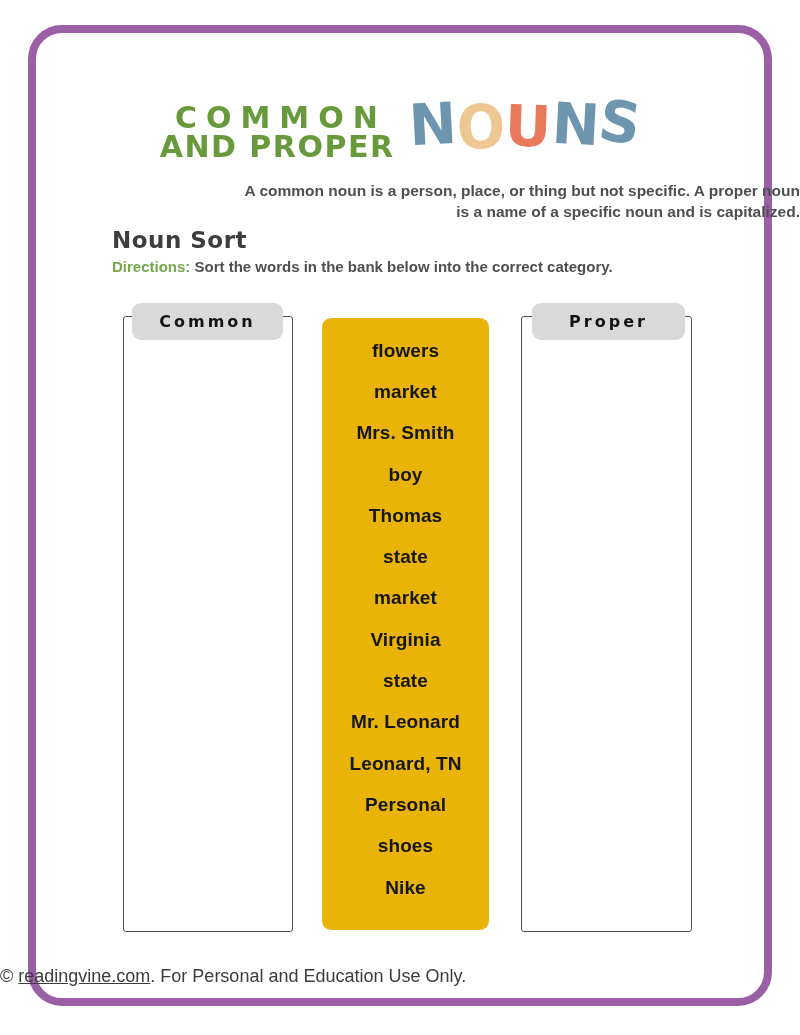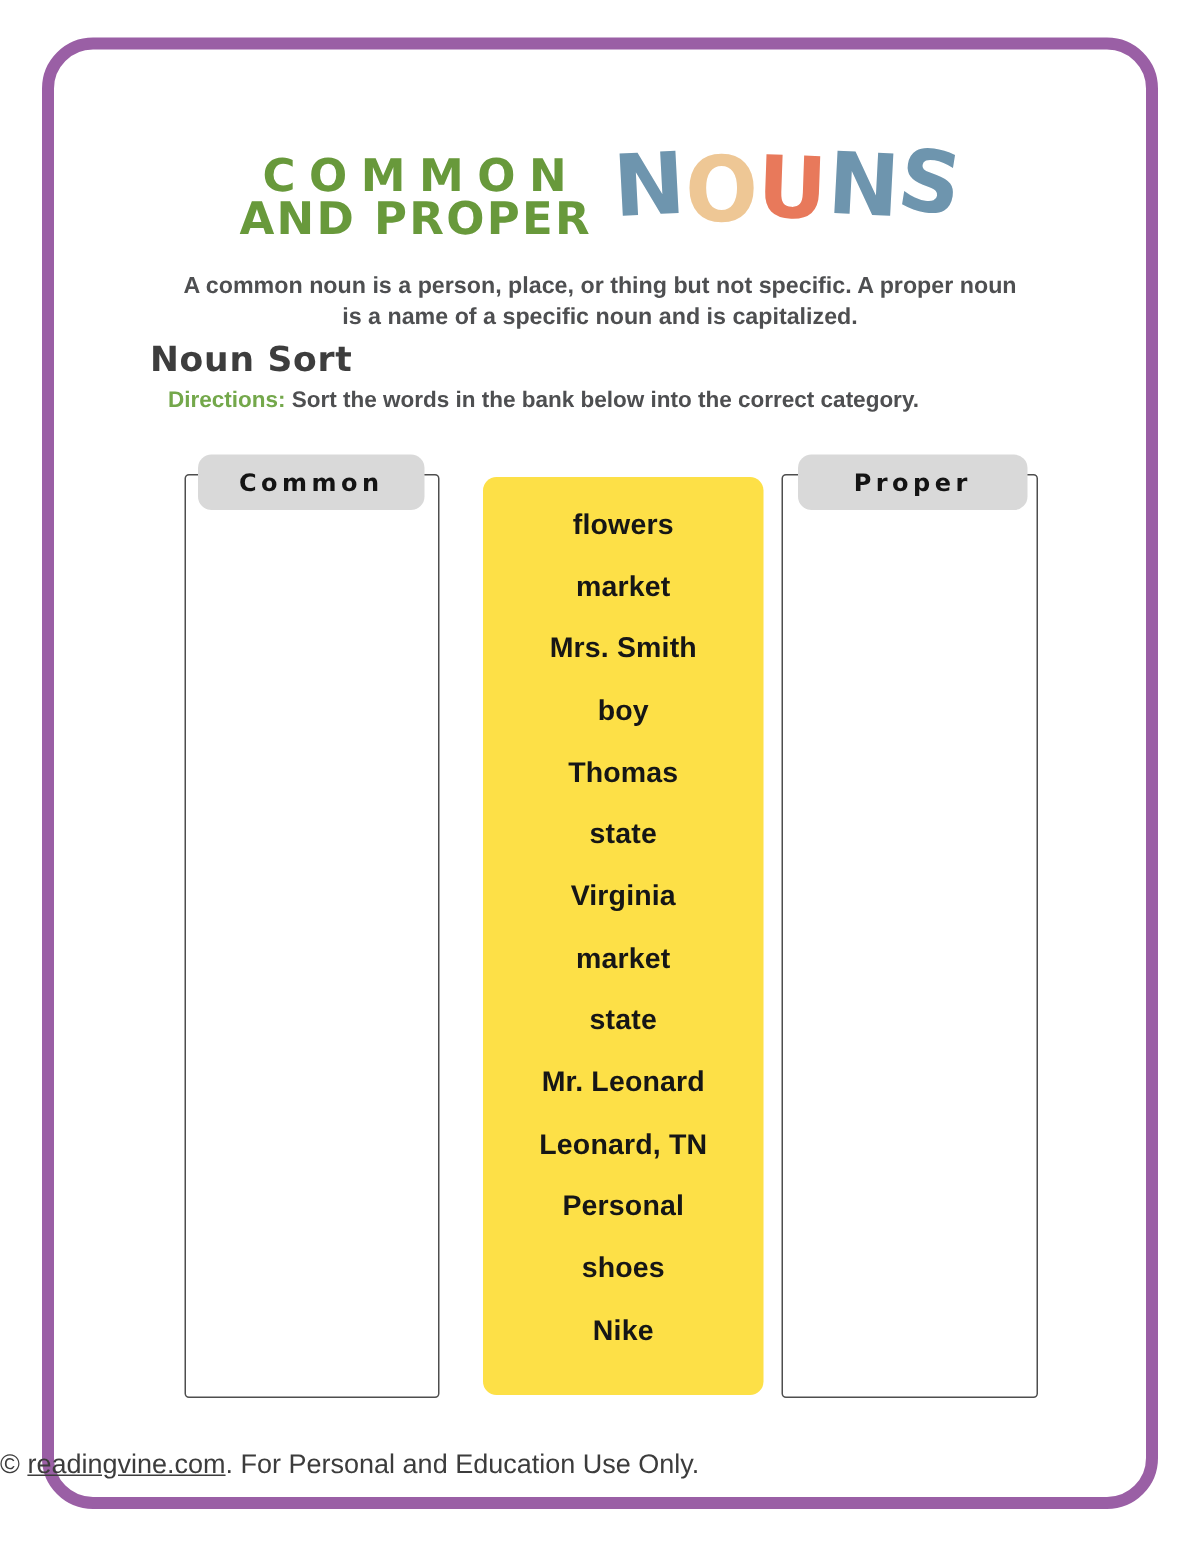--- a/index.html
+++ b/index.html
@@ -64,31 +64,31 @@
   .noun-letter:nth-child(2) { transform: translateY(3px) scaleY(1.06); }
   .noun-letter:nth-child(3) { transform: rotate(2deg) translateY(2px); }
   .noun-letter:nth-child(4) { transform: rotate(3deg); }
   .noun-letter:nth-child(5) { transform: rotate(9deg) translateY(-2px); }
 
   
   .description {
     position: absolute;
     top: 180px; left: 0;
     width: 100%;
-    text-align: center;
+    text-align: right;
     color: #4e4f51;
     font-weight: 600;
     font-size: 15.5px;
     line-height: 21px;
   }
 
   
   .section-heading {
     position: absolute;
-    left: 100px; top: 227px;
+    left: 112px; top: 227px;
     font-family: "DejaVu Sans", sans-serif;
     font-weight: 800;
     font-size: 23px;
     color: #3d3d3d;
     letter-spacing: 0.5px;
   }
   .directions {
     position: absolute;
     left: 112px; top: 258px;
     font-size: 15px;
@@ -124,22 +124,22 @@
     color: #141414;
     letter-spacing: 3px;
     z-index: 2;
   }
   .tab.common { left: 132px; width: 151px; }
   .tab.proper { left: 532px; width: 153px; }
 
   .word-bank {
     position: absolute;
     left: 322px; top: 318px;
-    width: 187px; height: 612px;
-    background: #fde047;
+    width: 167px; height: 612px;
+    background: #eab308;
     border-radius: 9px;
     padding-top: 12px;
   }
   .bank-word {
     height: 41.3px;
     display: flex;
     align-items: center;
     justify-content: center;
     font-size: 19px;
     font-weight: 700;
@@ -197,22 +197,22 @@
   <div class="sort-box common"></div>
   <div class="tab common">Common</div>
 
   <div class="word-bank">
       <div class="bank-word">flowers</div>
       <div class="bank-word">market</div>
       <div class="bank-word">Mrs. Smith</div>
       <div class="bank-word">boy</div>
       <div class="bank-word">Thomas</div>
       <div class="bank-word">state</div>
+      <div class="bank-word">market</div>
       <div class="bank-word">Virginia</div>
-      <div class="bank-word">market</div>
       <div class="bank-word">state</div>
       <div class="bank-word">Mr. Leonard</div>
       <div class="bank-word">Leonard, TN</div>
       <div class="bank-word">Personal</div>
       <div class="bank-word">shoes</div>
       <div class="bank-word">Nike</div>
     </div>
 
   <div class="sort-box proper"></div>
   <div class="tab proper">Proper</div>

